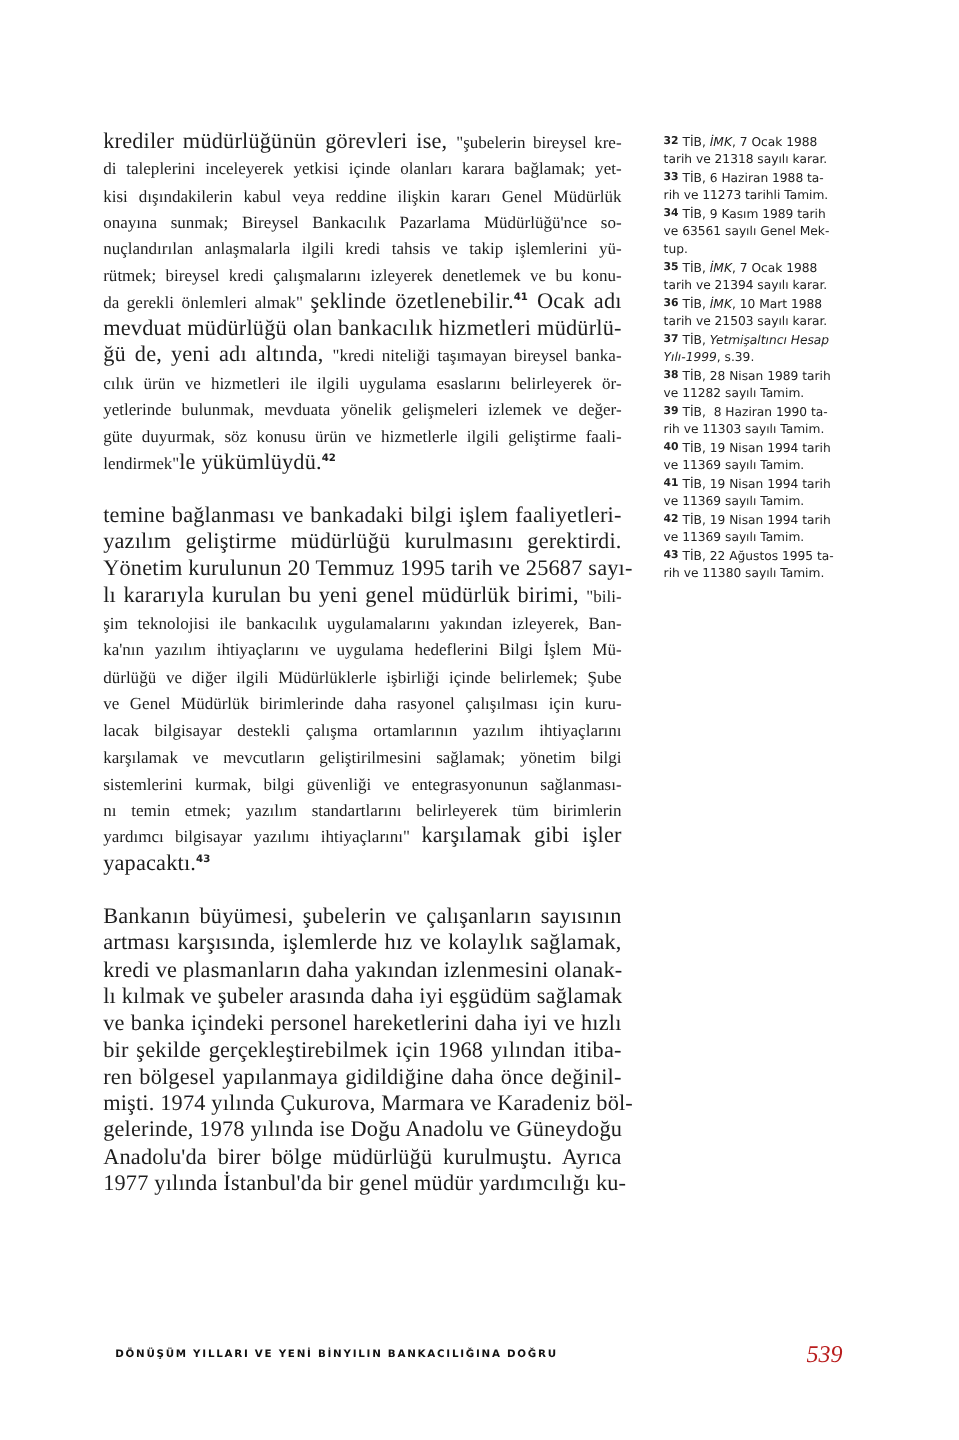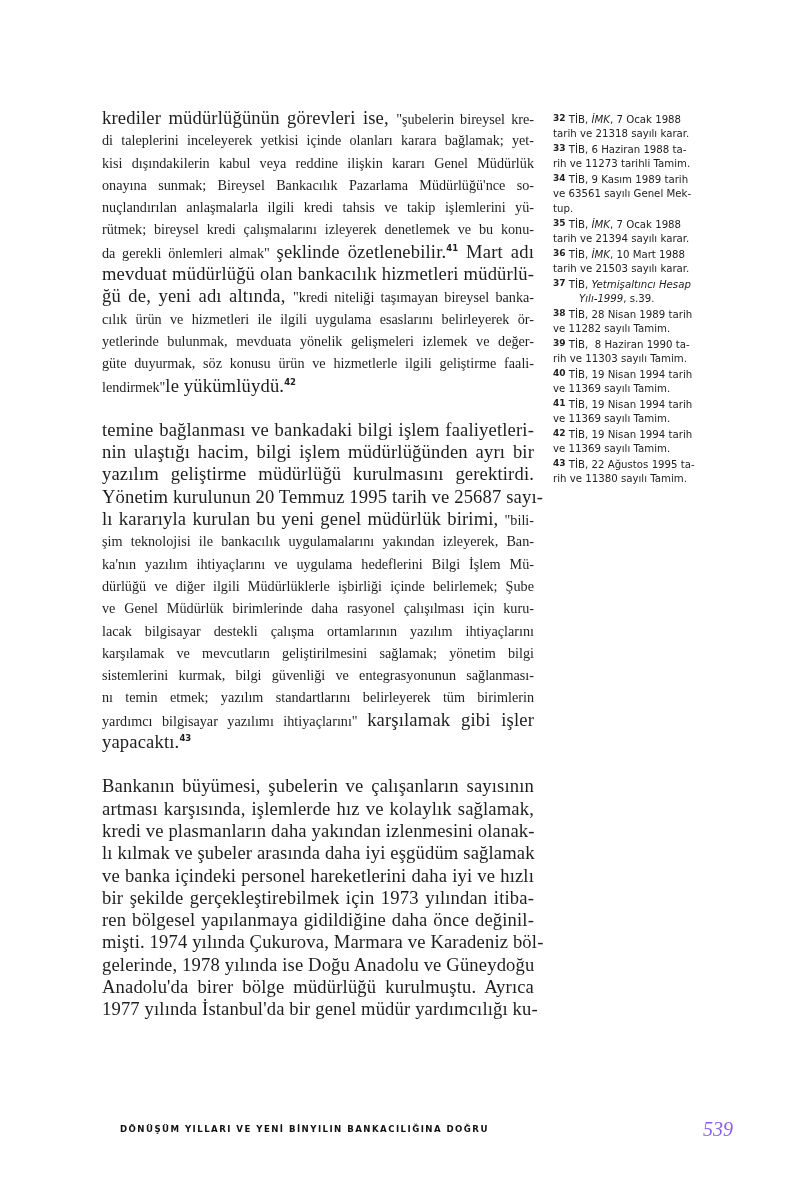--- a/index.html
+++ b/index.html
@@ -1,70 +1,69 @@
 <!DOCTYPE html>
 <html><head>
 <meta charset="utf-8">
 <style>
   html, body { margin: 0; padding: 0; background: #ffffff; }
   body { width: 799px; height: 1200px; position: relative; overflow: hidden; color: #1e1e1e; }
   .main-col {
-    position: absolute; left: 102px; top: 107px; width: 432px;
+    position: absolute; left: 86px; top: 107px; width: 432px;
     font-family: "DejaVu Serif", "Liberation Serif", serif;
     text-align: justify;
   }
   .line {
     display: block; height: 22.3px; line-height: 22.3px; white-space: nowrap;
     text-align: justify; text-align-last: justify; overflow: visible;
   }
   .line.last { text-align-last: left; }
   .big { font-family: "Liberation Serif", serif; font-size: 18.6px; letter-spacing: 0.15px; }
   .small { font-family: "Liberation Serif", serif; font-size: 14.2px; }
   sup.fn { font-family: "DejaVu Sans", sans-serif; font-weight: bold; font-size: 8.5px; vertical-align: 7px; line-height: 0; }
   .para-gap { height: 22px; }
   .side-col {
     position: absolute; left: 553px; top: 111px; width: 150px;
     font-family: "DejaVu Sans", sans-serif; font-size: 10.2px; color: #222;
   }
   .note-line { display: block; height: 15px; line-height: 15px; white-space: nowrap; }
   .note-num { font-weight: bold; font-size: 9px; vertical-align: 2px; text-align: center; }
   .it { font-style: italic; }
   .footer-title {
-    position: absolute; left: 120px; top: 1124px;
+    position: absolute; left: 96px; top: 1124px;
     font-family: "DejaVu Sans", sans-serif; font-weight: bold; font-size: 8.6px;
     letter-spacing: 1.45px; color: #111;
   }
   .page-number {
-    position: absolute; left: 703px; top: 1118px;
-    font-family: "Liberation Serif", serif; font-style: italic; font-size: 20px; color: #8b5cf6;
+    position: absolute; left: 672px; top: 1118px;
+    font-family: "Liberation Serif", serif; font-style: italic; font-size: 20px; color: #b91c1c;
   }
 </style>
 </head>
 <body>
 
 <div class="main-col" id="main-col">
     <div>
       <span class="line"><span class="big">krediler müdürlüğünün görevleri ise, </span><span class="small">"şubelerin bireysel kre-</span></span>
       <span class="line"><span class="small">di taleplerini inceleyerek yetkisi içinde olanları karara bağlamak; yet-</span></span>
       <span class="line"><span class="small">kisi dışındakilerin kabul veya reddine ilişkin kararı Genel Müdürlük</span></span>
       <span class="line"><span class="small">onayına sunmak; Bireysel Bankacılık Pazarlama Müdürlüğü'nce so-</span></span>
       <span class="line"><span class="small">nuçlandırılan anlaşmalarla ilgili kredi tahsis ve takip işlemlerini yü-</span></span>
       <span class="line"><span class="small">rütmek; bireysel kredi çalışmalarını izleyerek denetlemek ve bu konu-</span></span>
-      <span class="line"><span class="small">da gerekli önlemleri almak" </span><span class="big">şeklinde özetlenebilir.</span><sup class="fn">41</sup><span class="big"> Mart adı</span></span>
+      <span class="line"><span class="small">da gerekli önlemleri almak" </span><span class="big">şeklinde özetlenebilir.</span><sup class="fn">41</sup><span class="big"> Ocak adı</span></span>
       <span class="line"><span class="big">mevduat müdürlüğü olan bankacılık hizmetleri müdürlü-</span></span>
       <span class="line"><span class="big">ğü de, yeni adı altında, </span><span class="small">"kredi niteliği taşımayan bireysel banka-</span></span>
       <span class="line"><span class="small">cılık ürün ve hizmetleri ile ilgili uygulama esaslarını belirleyerek ör-</span></span>
       <span class="line"><span class="small">yetlerinde bulunmak, mevduata yönelik gelişmeleri izlemek ve değer-</span></span>
       <span class="line"><span class="small">güte duyurmak, söz konusu ürün ve hizmetlerle ilgili geliştirme faali-</span></span>
       <span class="line last"><span class="small">lendirmek"</span><span class="big">le yükümlüydü.</span><sup class="fn">42</sup></span>
     </div>
     <div class="para-gap"></div>
     <div>
       <span class="line"><span class="big">temine bağlanması ve bankadaki bilgi işlem faaliyetleri-</span></span>
-      <span class="line"><span class="big">nin ulaştığı hacim, bilgi işlem müdürlüğünden ayrı bir</span></span>
       <span class="line"><span class="big">yazılım geliştirme müdürlüğü kurulmasını gerektirdi.</span></span>
       <span class="line"><span class="big">Yönetim kurulunun 20 Temmuz 1995 tarih ve 25687 sayı-</span></span>
       <span class="line"><span class="big">lı kararıyla kurulan bu yeni genel müdürlük birimi, </span><span class="small">"bili-</span></span>
       <span class="line"><span class="small">şim teknolojisi ile bankacılık uygulamalarını yakından izleyerek, Ban-</span></span>
       <span class="line"><span class="small">ka'nın yazılım ihtiyaçlarını ve uygulama hedeflerini Bilgi İşlem Mü-</span></span>
       <span class="line"><span class="small">dürlüğü ve diğer ilgili Müdürlüklerle işbirliği içinde belirlemek; Şube</span></span>
       <span class="line"><span class="small">ve Genel Müdürlük birimlerinde daha rasyonel çalışılması için kuru-</span></span>
       <span class="line"><span class="small">lacak bilgisayar destekli çalışma ortamlarının yazılım ihtiyaçlarını</span></span>
       <span class="line"><span class="small">karşılamak ve mevcutların geliştirilmesini sağlamak; yönetim bilgi</span></span>
       <span class="line"><span class="small">sistemlerini kurmak, bilgi güvenliği ve entegrasyonunun sağlanması-</span></span>
@@ -72,21 +71,21 @@
       <span class="line"><span class="small">yardımcı bilgisayar yazılımı ihtiyaçlarını" </span><span class="big">karşılamak gibi işler</span></span>
       <span class="line last"><span class="big">yapacaktı.</span><sup class="fn">43</sup></span>
     </div>
     <div class="para-gap"></div>
     <div>
       <span class="line"><span class="big">Bankanın büyümesi, şubelerin ve çalışanların sayısının</span></span>
       <span class="line"><span class="big">artması karşısında, işlemlerde hız ve kolaylık sağlamak,</span></span>
       <span class="line"><span class="big">kredi ve plasmanların daha yakından izlenmesini olanak-</span></span>
       <span class="line"><span class="big">lı kılmak ve şubeler arasında daha iyi eşgüdüm sağlamak</span></span>
       <span class="line"><span class="big">ve banka içindeki personel hareketlerini daha iyi ve hızlı</span></span>
-      <span class="line"><span class="big">bir şekilde gerçekleştirebilmek için 1973 yılından itiba-</span></span>
+      <span class="line"><span class="big">bir şekilde gerçekleştirebilmek için 1968 yılından itiba-</span></span>
       <span class="line"><span class="big">ren bölgesel yapılanmaya gidildiğine daha önce değinil-</span></span>
       <span class="line"><span class="big">mişti. 1974 yılında Çukurova, Marmara ve Karadeniz böl-</span></span>
       <span class="line"><span class="big">gelerinde, 1978 yılında ise Doğu Anadolu ve Güneydoğu</span></span>
       <span class="line"><span class="big">Anadolu'da birer bölge müdürlüğü kurulmuştu. Ayrıca</span></span>
       <span class="line"><span class="big">1977 yılında İstanbul'da bir genel müdür yardımcılığı ku-</span></span>
     </div>
   </div>
 <div class="side-col" id="side-col">
     <div>
       <span class="note-line"><span class="note-num" style="white-space: pre;">32</span><span style="white-space: pre;"> TİB, </span><span class="it" style="white-space: pre;">İMK</span><span style="white-space: pre;">, 7 Ocak 1988</span></span>
@@ -104,21 +103,21 @@
     <div>
       <span class="note-line"><span class="note-num" style="white-space: pre;">35</span><span style="white-space: pre;"> TİB, </span><span class="it" style="white-space: pre;">İMK</span><span style="white-space: pre;">, 7 Ocak 1988</span></span>
       <span class="note-line"><span style="white-space: pre;">tarih ve 21394 sayılı karar.</span></span>
     </div>
     <div>
       <span class="note-line"><span class="note-num" style="white-space: pre;">36</span><span style="white-space: pre;"> TİB, </span><span class="it" style="white-space: pre;">İMK</span><span style="white-space: pre;">, 10 Mart 1988</span></span>
       <span class="note-line"><span style="white-space: pre;">tarih ve 21503 sayılı karar.</span></span>
     </div>
     <div>
       <span class="note-line"><span class="note-num" style="white-space: pre;">37</span><span style="white-space: pre;"> TİB, </span><span class="it" style="white-space: pre;">Yetmişaltıncı Hesap</span></span>
-      <span class="note-line"><span class="it" style="white-space: pre; margin-left: 26px;">Yılı-1999</span><span style="white-space: pre;">, s.39.</span></span>
+      <span class="note-line"><span class="it" style="white-space: pre;">Yılı-1999</span><span style="white-space: pre;">, s.39.</span></span>
     </div>
     <div>
       <span class="note-line"><span class="note-num" style="white-space: pre;">38</span><span style="white-space: pre;"> TİB, 28 Nisan 1989 tarih</span></span>
       <span class="note-line"><span style="white-space: pre; text-align: right;">ve 11282 sayılı Tamim.</span></span>
     </div>
     <div>
       <span class="note-line"><span class="note-num" style="white-space: pre;">39</span><span style="white-space: pre;"> TİB,  8 Haziran 1990 ta-</span></span>
       <span class="note-line"><span style="white-space: pre;">rih ve 11303 sayılı Tamim.</span></span>
     </div>
     <div>

